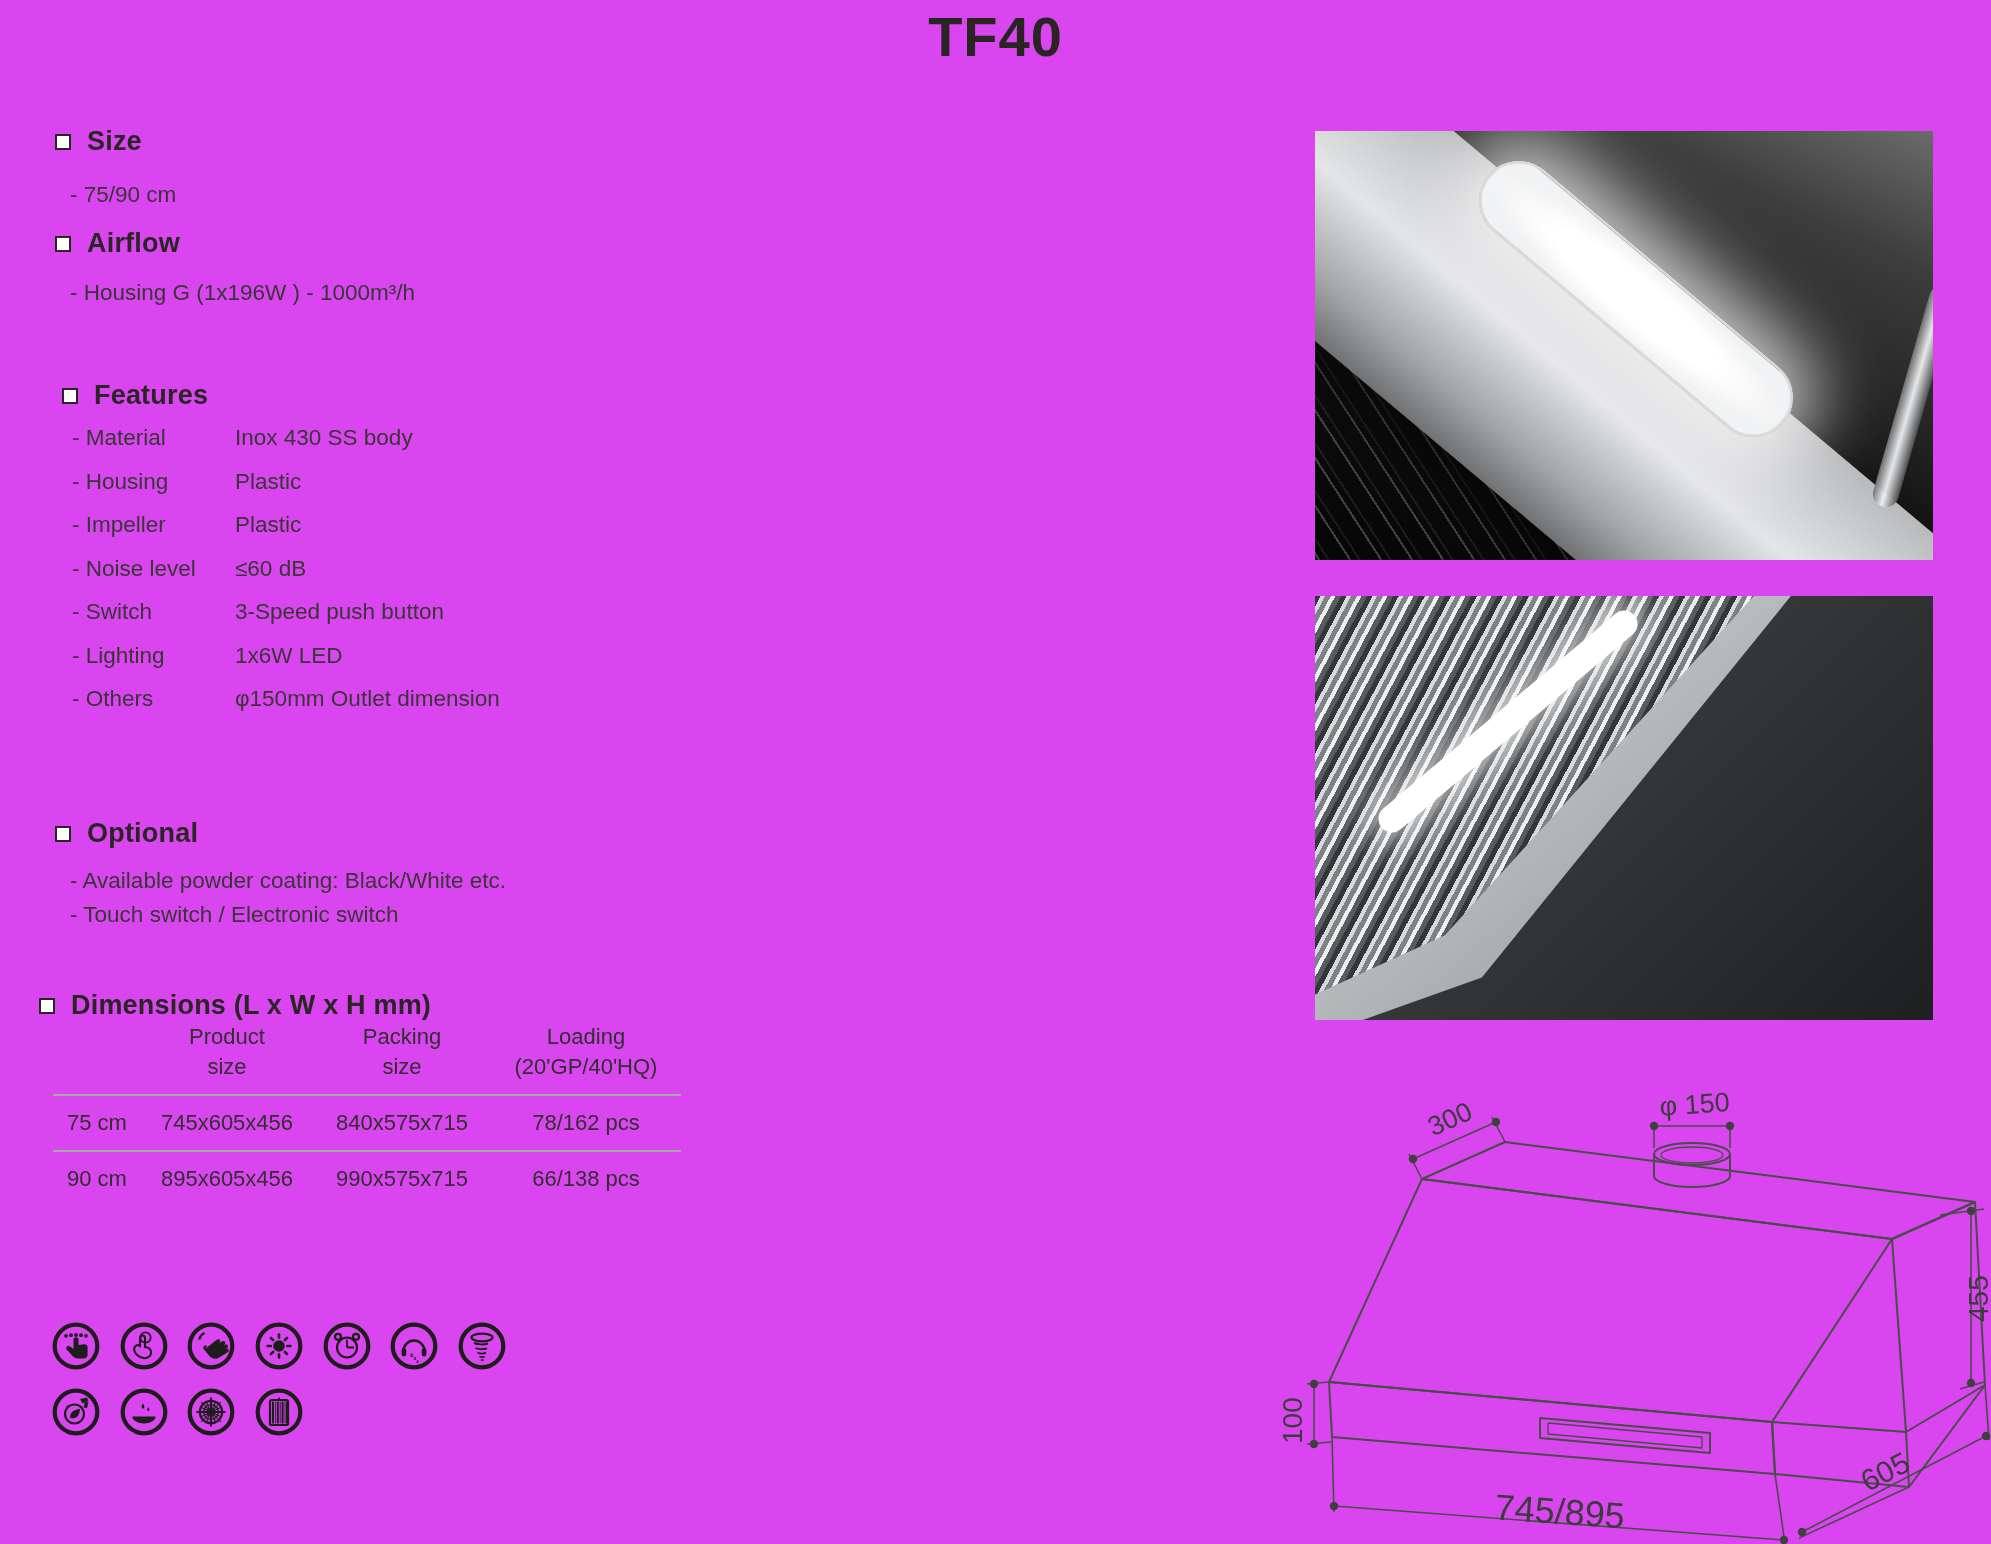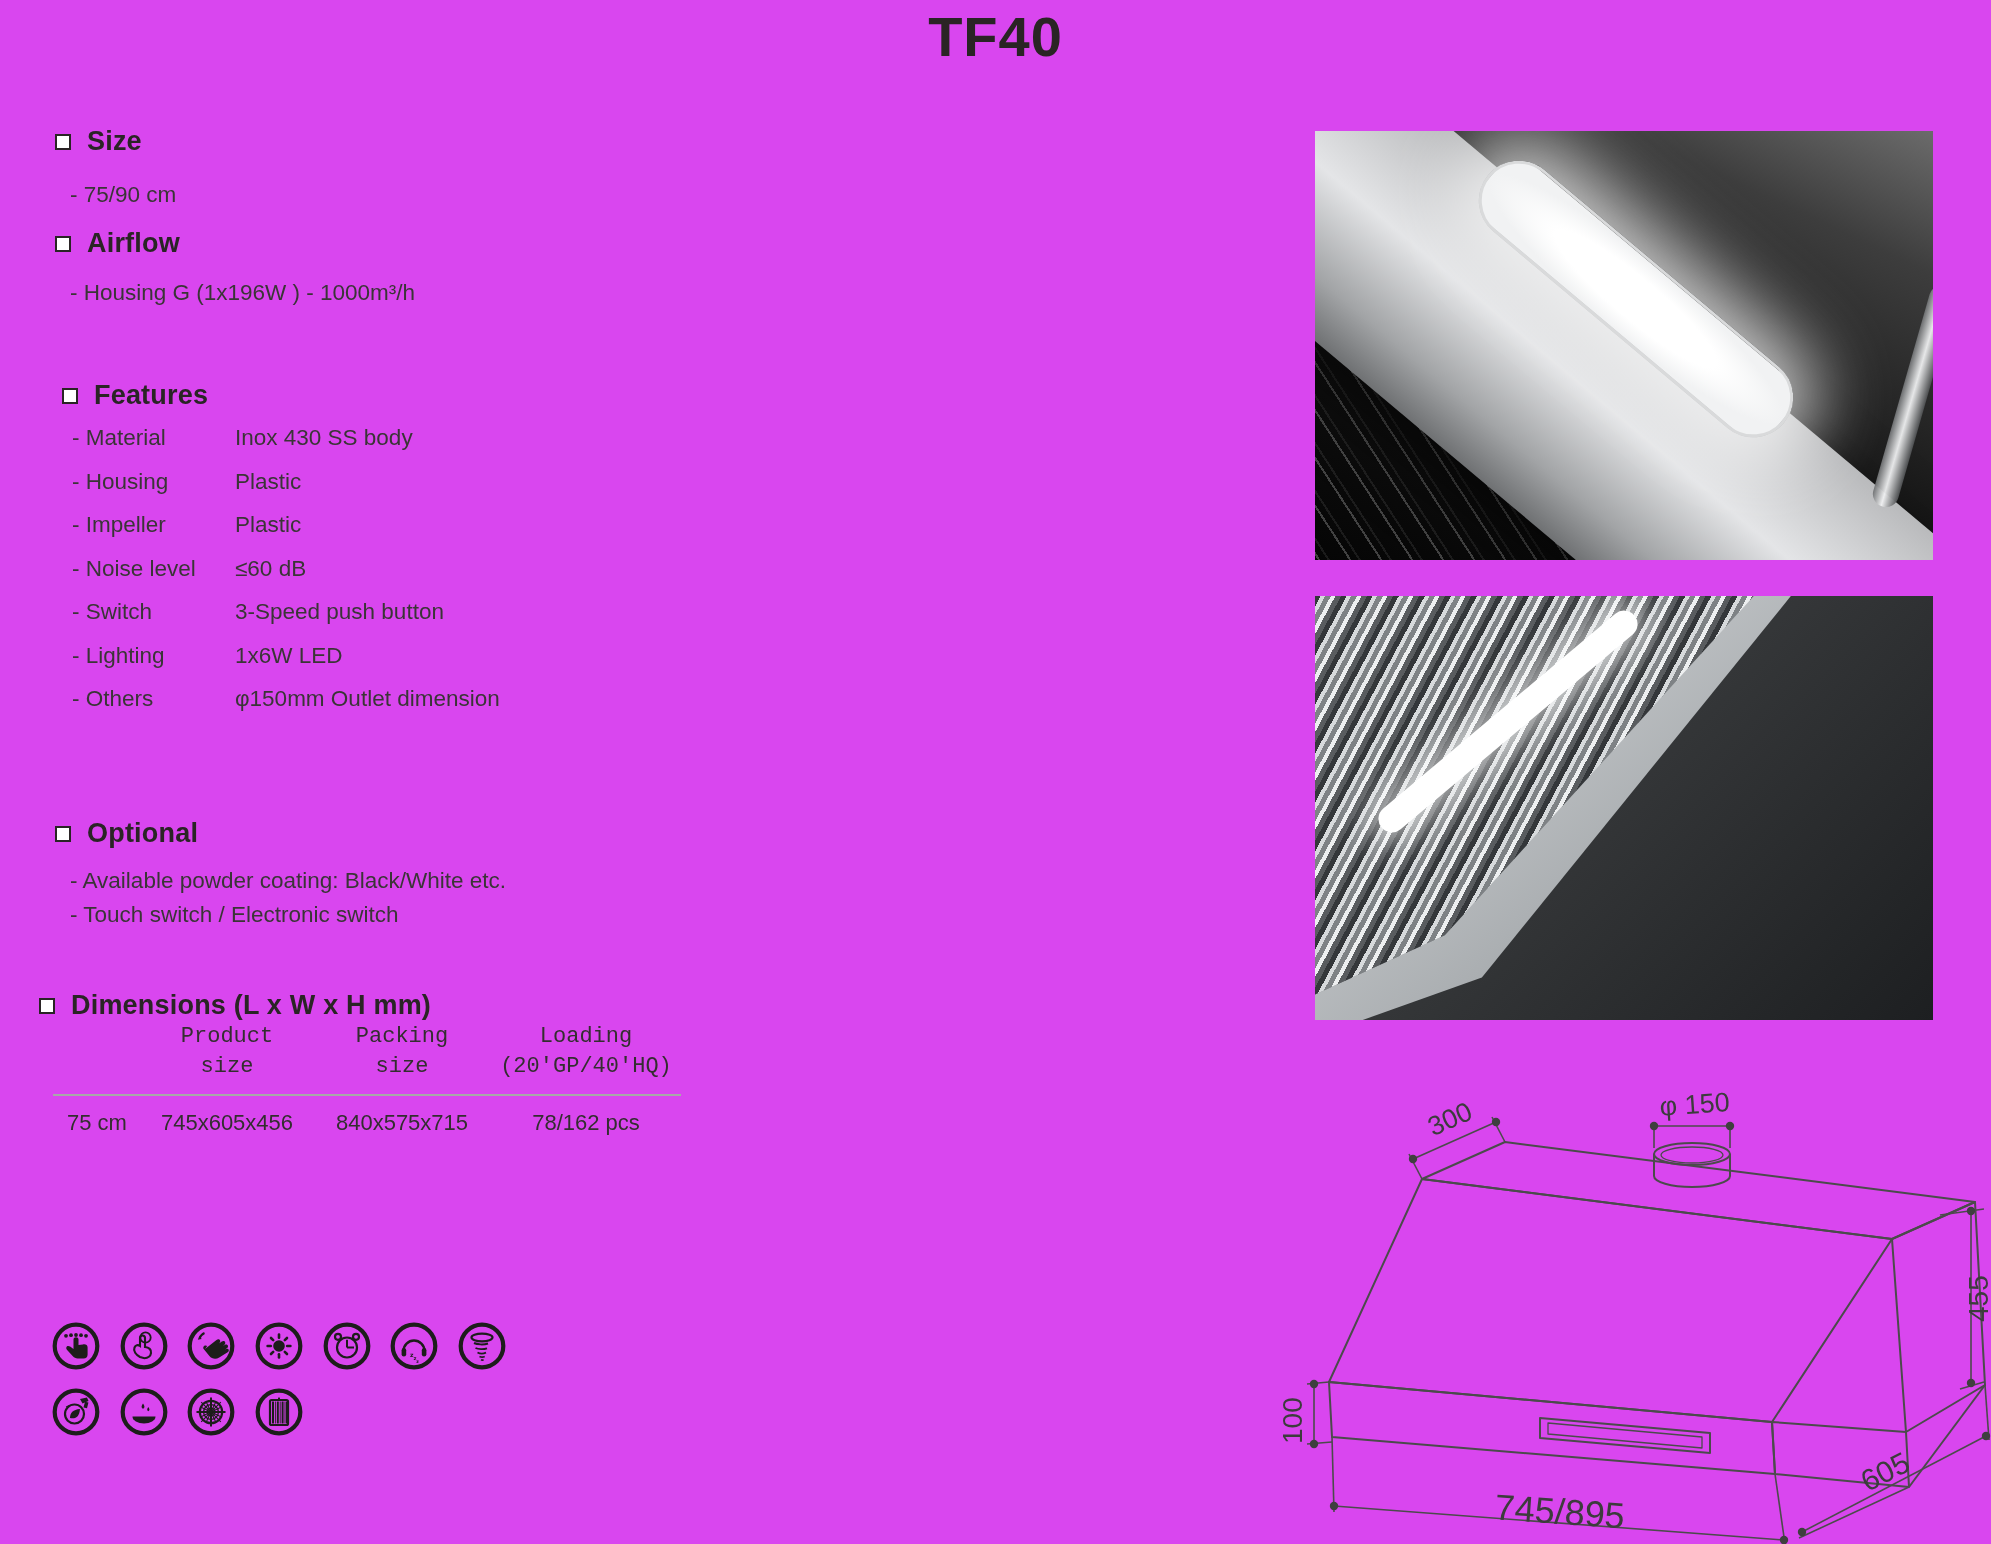--- a/index.html
+++ b/index.html
@@ -19,21 +19,21 @@
   
   .opt-list{position:absolute;left:70px;top:864px;font-size:22.5px;line-height:33.5px;}
   
   .dim-table{position:absolute;left:53px;top:1022px;width:628px;font-size:22px;color:#332e2f;}
   .dim-table .thead{display:flex;height:72px;align-items:flex-start;}
   .dim-table .trow{display:flex;height:54px;align-items:center;border-top:2px solid #a8a8a8;}
   .dim-table .c0{width:88px;flex:none;text-align:center;}
   .dim-table .c1{width:172px;flex:none;text-align:center;}
   .dim-table .c2{width:178px;flex:none;text-align:center;}
   .dim-table .c3{width:190px;flex:none;text-align:center;}
-  .dim-table .th span{display:block;line-height:30px;font-family:Liberation Mono, monospace;}
+  .dim-table .th span{display:block;line-height:30px;}
   
   .ficon{position:absolute;width:50px;height:50px;}
   .ficon svg{display:block;width:50px;height:50px;}
   
   .photo{position:absolute;overflow:hidden;background:#0b0b0b;}
   .ph1{left:1315px;top:131px;width:618px;height:429px;}
   .ph1 .base{position:absolute;inset:0;background:linear-gradient(205deg,#6b6b6b 0%,#3d3d3d 20%,#161616 55%,#050505 100%);}
   .ph1 .streaks{position:absolute;inset:-10%;
      background:repeating-linear-gradient(57deg,rgba(160,160,160,.38) 0 2px,rgba(20,20,20,0) 2px 8px,rgba(110,110,110,.2) 8px 10px,rgba(5,5,5,0) 10px 26px);
      clip-path:polygon(0 8%,72% 100%,0 100%);}
@@ -144,20 +144,26 @@
       <div class="c3 th">
           <span>Loading</span>
           <span>(20'GP/40'HQ)</span>
         </div>
     </div>
     <div class="trow">
       <div class="c0">75 cm</div>
       <div class="c1">745x605x456</div>
       <div class="c2">840x575x715</div>
       <div class="c3">78/162 pcs</div>
+    </div>
+    <div class="trow">
+      <div class="c0">90 cm</div>
+      <div class="c1">895x605x456</div>
+      <div class="c2">990x575x715</div>
+      <div class="c3">66/138 pcs</div>
     </div>
   </div>
 
   <span class="ficon" style="left:51px;top:1321px;">
     <svg viewBox="0 0 50 50">
         <g stroke="#1d1d1b" fill="none">
           <circle cx="25" cy="25" r="21.3" stroke-width="4.2"></circle>
         </g>
       <g fill="#1d1d1b">
           <circle cx="15" cy="14.8" r="1.9"></circle>

